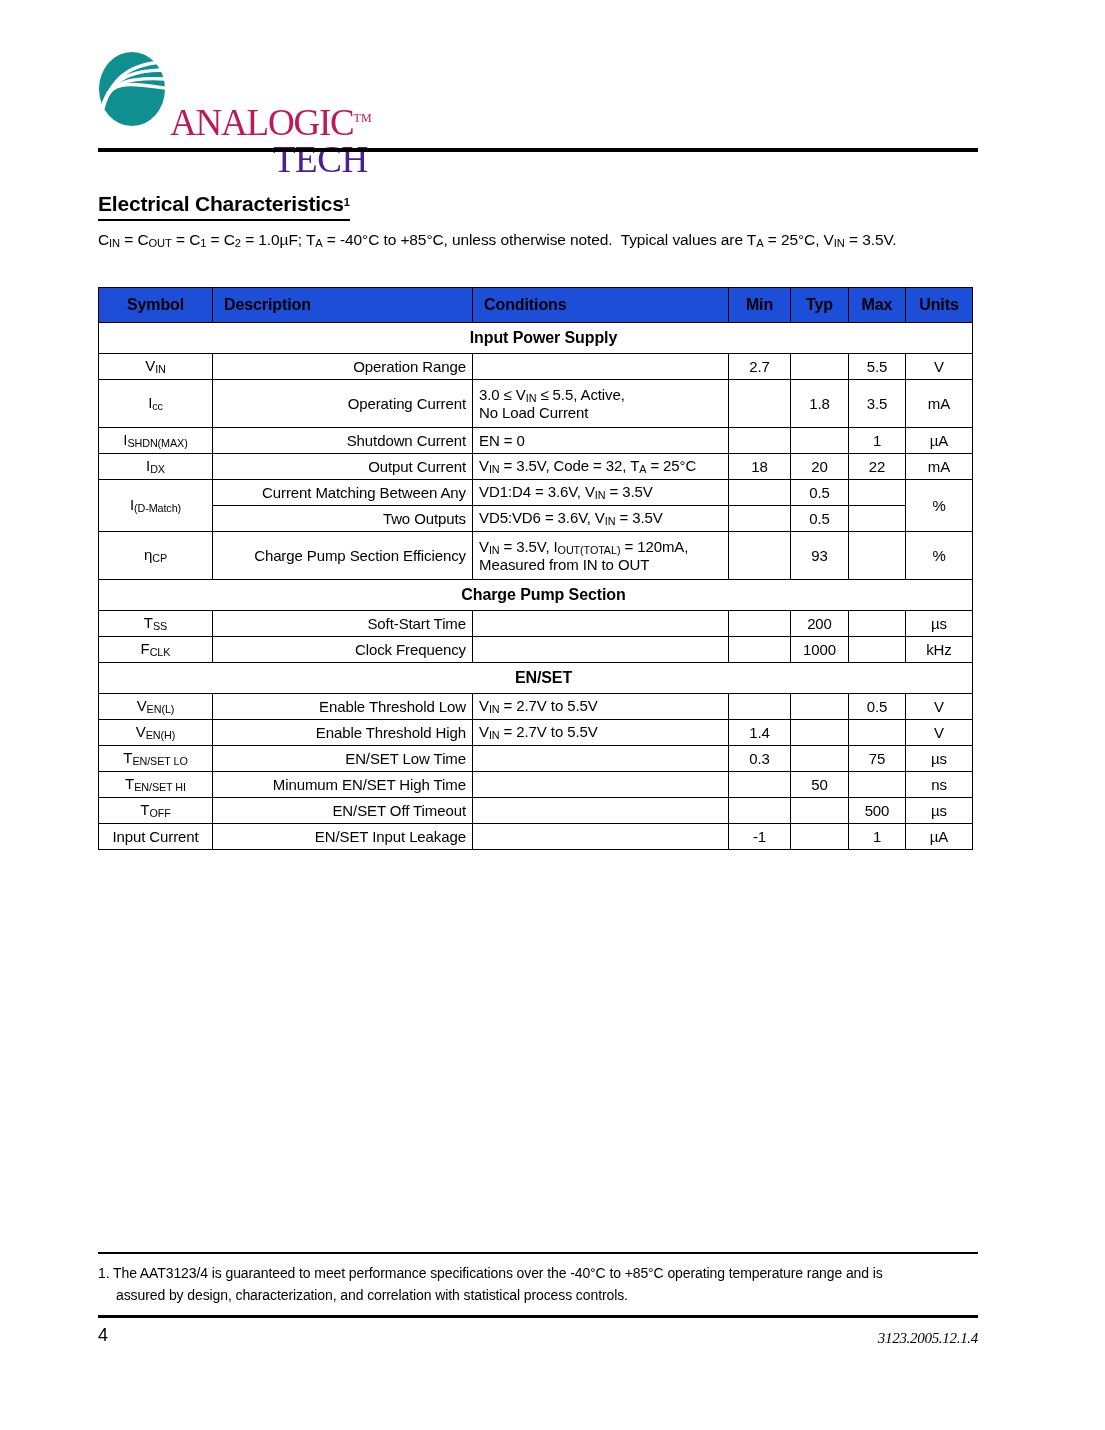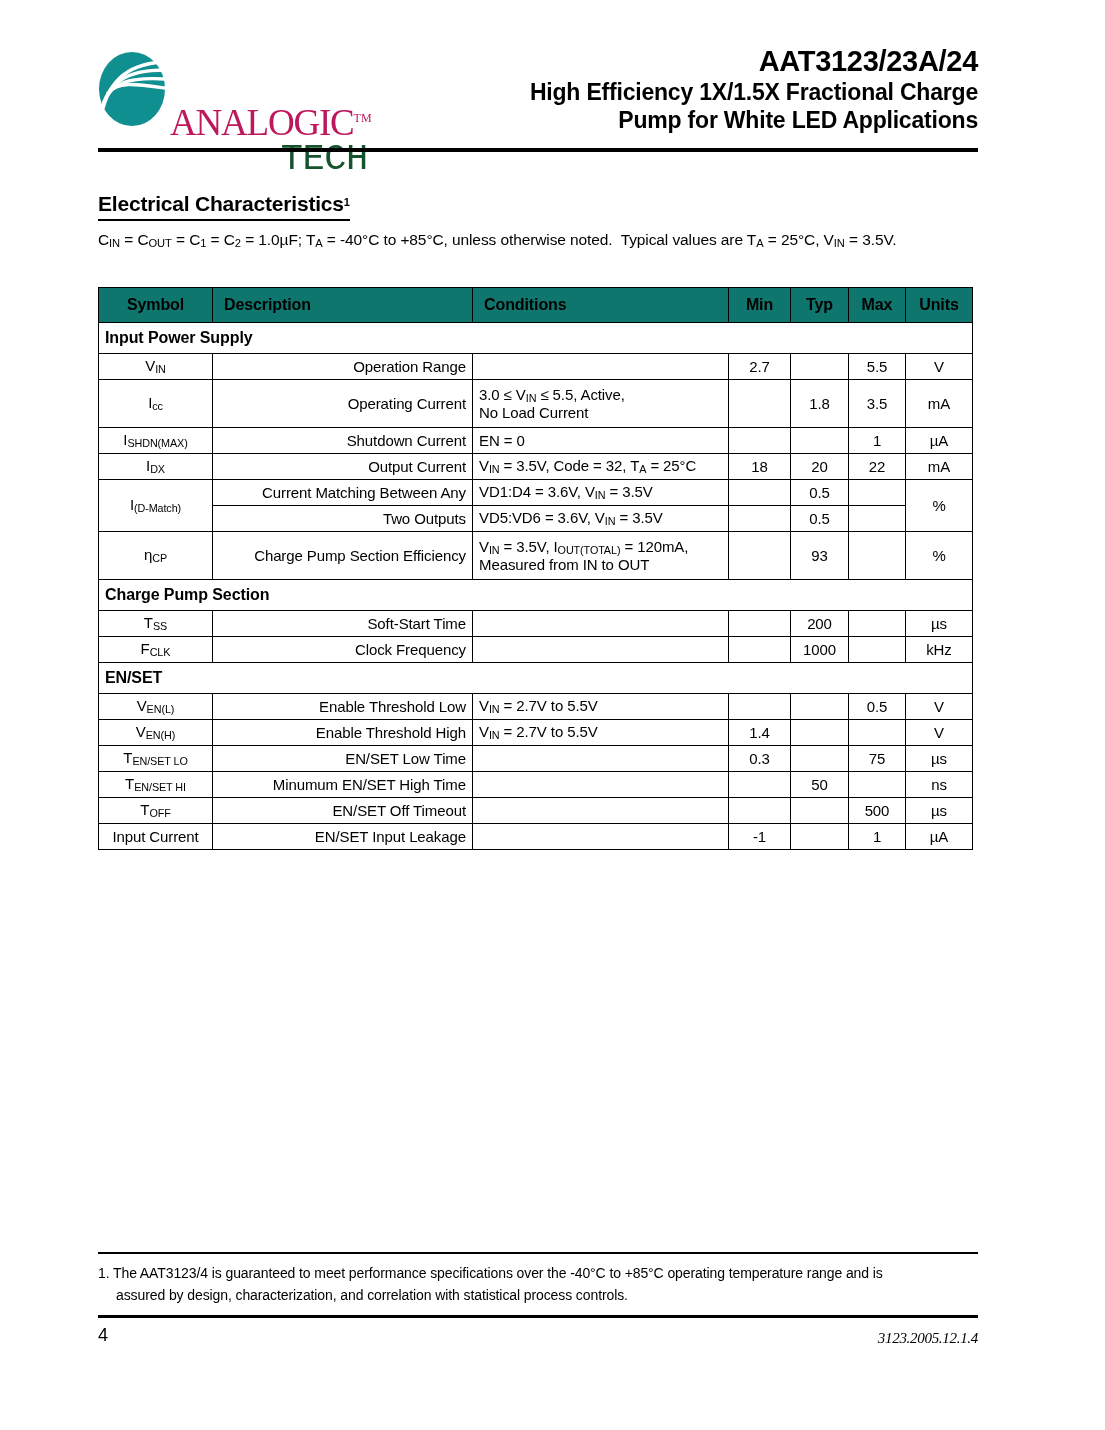--- a/index.html
+++ b/index.html
@@ -58,26 +58,26 @@
     color: #be185d;
     white-space: nowrap;
     margin-top: 48px;
   }
   .logo-tm {
     font-size: 12px;
     vertical-align: super;
     letter-spacing: 0;
   }
   .logo-tech {
-    font-family: Liberation Mono, monospace;
+    font-family: Liberation Serif, serif;
     font-size: 37px;
     letter-spacing: -0.5px;
     line-height: 37px;
     font-weight: 400;
-    color: #14532d;
+    color: #4c1d95;
     text-align: right;
     padding-right: 4px;
   }
 
   .title-block {
     text-align: right;
     padding-top: 2px;
   }
   .doc-part {
     font-size: 29px;
@@ -141,21 +141,21 @@
     table-layout: fixed;
   }
   .spec-table td, .spec-table th {
     border: 1px solid #000;
     padding: 2px 6px;
     vertical-align: middle;
     font-weight: normal;
     letter-spacing: -0.1px;
   }
   .spec-table thead th {
-    background: #0f766e;
+    background: #1d4ed8;
     font-weight: bold;
     font-size: 16px;
     height: 30px;
     text-align: center;
   }
   .spec-table thead th.th-desc,
   .spec-table thead th.th-cond {
     text-align: left;
     padding-left: 11px;
   }
@@ -168,22 +168,22 @@
   .col-units { width: 67px; }
 
   .c-sym   { text-align: center; }
   .c-desc  { text-align: right; padding-left: 9px; }
   .c-cond  { text-align: left; padding-left: 9px; }
   .c-num   { text-align: center; }
   .c-units { text-align: center; }
 
   .section-row td {
     font-weight: bold;
-    text-align: left;
-    padding-left: 6px;
+    text-align: center;
+    padding-left: 22px;
     font-size: 16px;
     height: 26px;
   }
   .r1 { height: 26px; }
   .r2 { height: 48px; }
 
   
   .foot-rule {
     position: absolute;
     left: 98px;
@@ -245,25 +245,20 @@
             <path d="M10 43 C 20 31, 38 34, 67 38"></path>
           </g>
         </svg>
       </div>
       <div class="logo-word">
         <div class="logo-analogic"><span>ANALOGIC</span><span class="logo-tm">TM</span></div>
         <div class="logo-tech">TECH</div>
       </div>
     </div>
 
-    <div class="title-block">
-      <div class="doc-part">AAT3123/23A/24</div>
-      <div class="doc-sub">High Efficiency 1X/1.5X Fractional Charge</div>
-      <div class="doc-sub">Pump for White LED Applications</div>
-    </div>
   </div>
   <div class="header-rule"></div>
 
   <div class="sec-heading"><span>Electrical Characteristics</span><sup>1</sup></div>
 
   <div class="cond-note">
     C<sub>IN</sub> = C<sub>OUT</sub> = C<sub>1</sub> = C<sub>2</sub> = 1.0µF; T<sub>A</sub> = -40°C to +85°C, unless otherwise noted.&nbsp; Typical values are T<sub>A</sub> = 25°C,
     V<sub>IN</sub> = 3.5V.
   </div>
 

